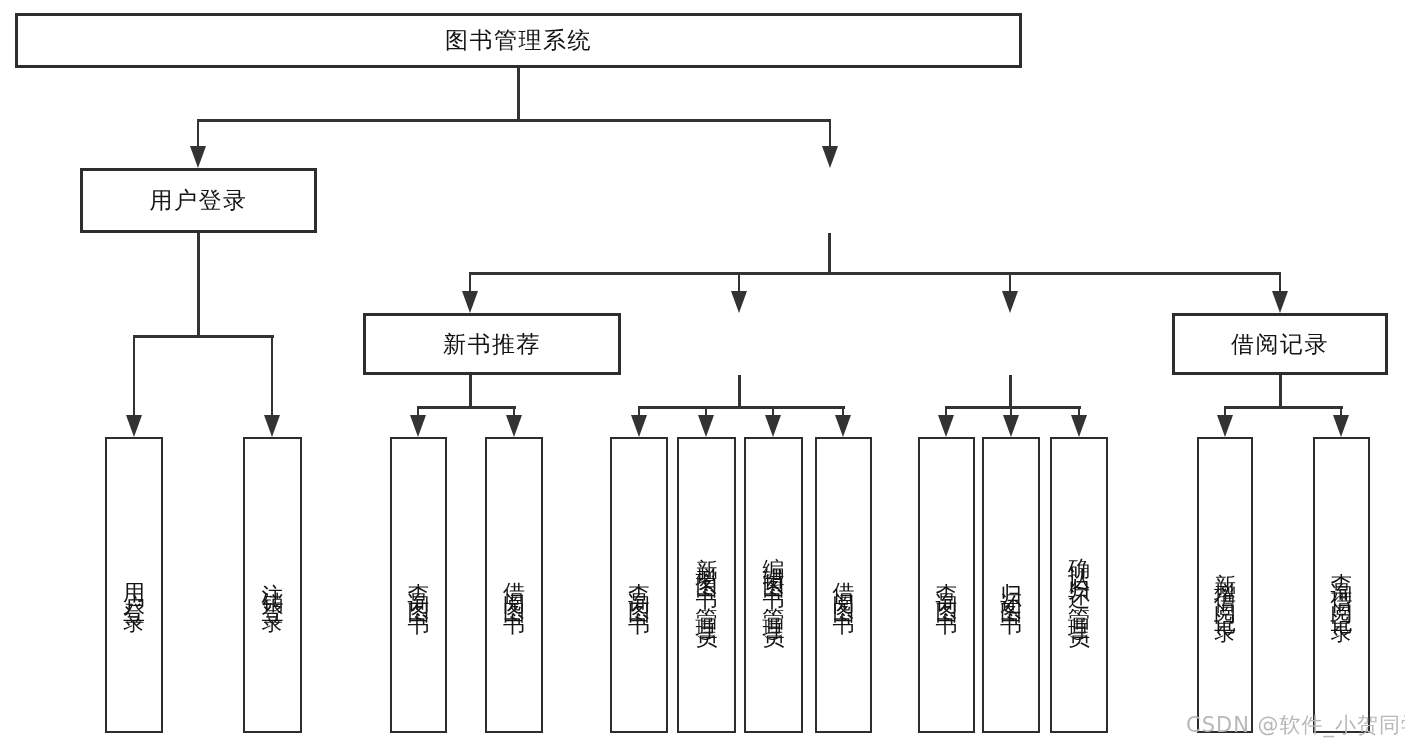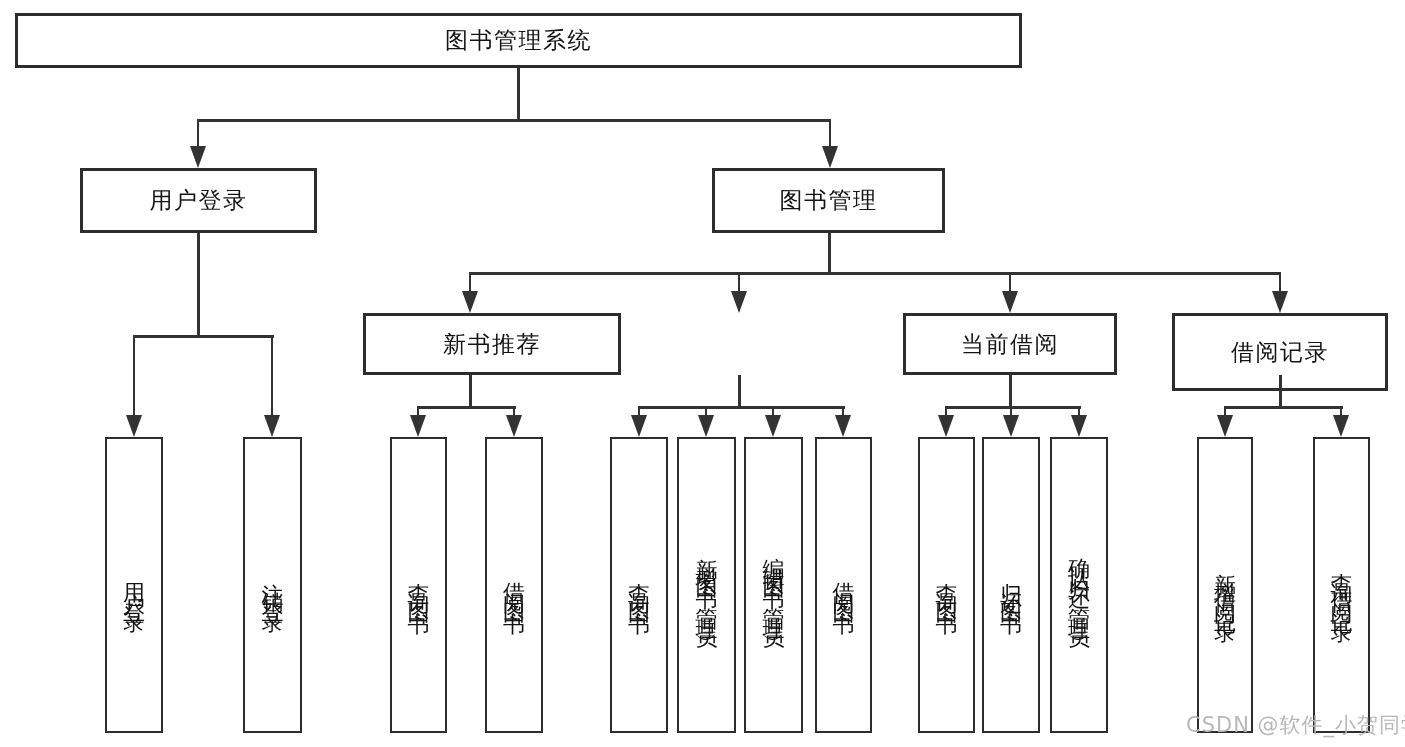--- a/index.html
+++ b/index.html
@@ -46,37 +46,35 @@
 <div class="stage">
 
   <div class="node" style="left:15px; top:13px; width:1007px; height:55px;">图书管理系统</div>
 
   <div class="vl" style="left:517px; top:68px; height:53px;"></div>
   <div class="hl" style="left:197px; top:119px; width:634px;"></div>
   <div class="ar" style="left:196.75px; top:119px; height:27px;"></div>
   <div class="ar" style="left:828.75px; top:119px; height:27px;"></div>
 
   <div class="node" style="left:80px; top:168px; width:237px; height:65px;">用户登录</div>
-  <div class="node" style="left:712px; top:168px; width:233px; height:65px;">图书管理</div>
 
   <div class="vl" style="left:197px; top:233px; height:104px;"></div>
   <div class="hl" style="left:133px; top:335px; width:141px;"></div>
   <div class="ar" style="left:132.75px; top:335px; height:80px;"></div>
   <div class="ar" style="left:270.75px; top:335px; height:80px;"></div>
 
   <div class="vl" style="left:828px; top:233px; height:41px;"></div>
   <div class="hl" style="left:469px; top:272px; width:812px;"></div>
   <div class="ar" style="left:468.75px; top:272px; height:19px;"></div>
   <div class="ar" style="left:737.75px; top:272px; height:19px;"></div>
   <div class="ar" style="left:1008.75px; top:272px; height:19px;"></div>
   <div class="ar" style="left:1278.75px; top:272px; height:19px;"></div>
 
   <div class="node" style="left:363px; top:313px; width:258px; height:62px;">新书推荐</div>
-  <div class="node" style="left:903px; top:313px; width:214px; height:62px;">当前借阅</div>
-  <div class="node" style="left:1172px; top:313px; width:216px; height:78px;">借阅记录</div>
+  <div class="node" style="left:1172px; top:313px; width:216px; height:62px;">借阅记录</div>
 
   <div class="vl" style="left:469px; top:375px; height:33px;"></div>
   <div class="hl" style="left:418px; top:406px; width:98px;"></div>
   <div class="ar" style="left:416.75px; top:406px; height:9px;"></div>
   <div class="ar" style="left:512.75px; top:406px; height:9px;"></div>
 
   <div class="vl" style="left:738px; top:375px; height:33px;"></div>
   <div class="hl" style="left:639px; top:406px; width:206px;"></div>
   <div class="ar" style="left:637.75px; top:406px; height:9px;"></div>
   <div class="ar" style="left:704.75px; top:406px; height:9px;"></div>

